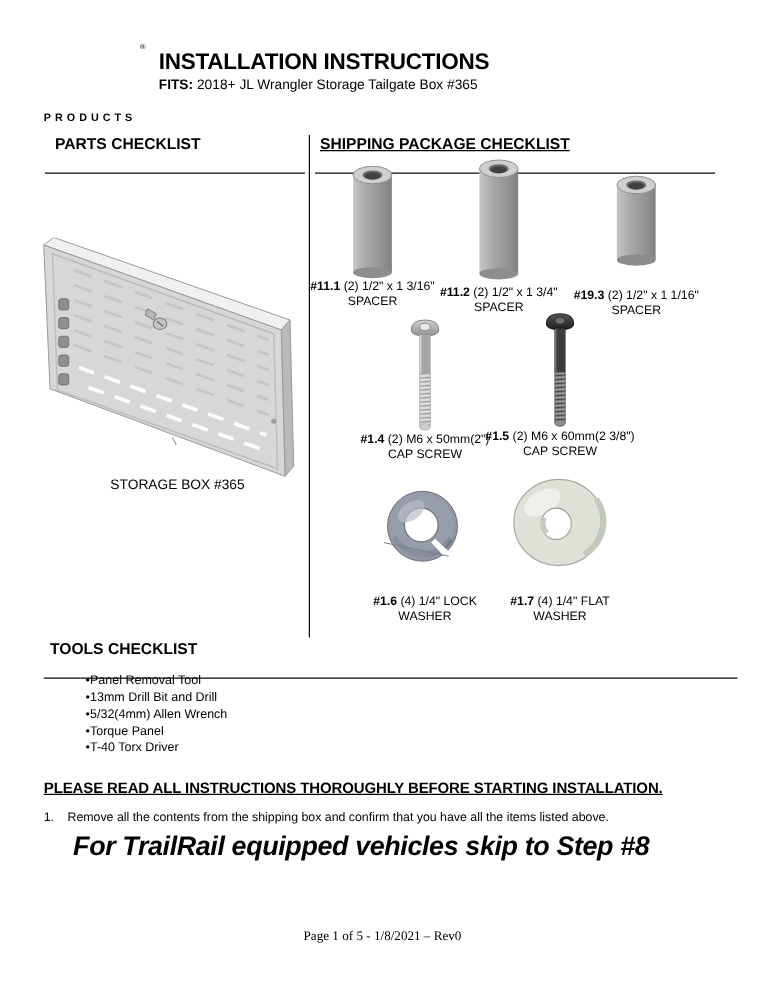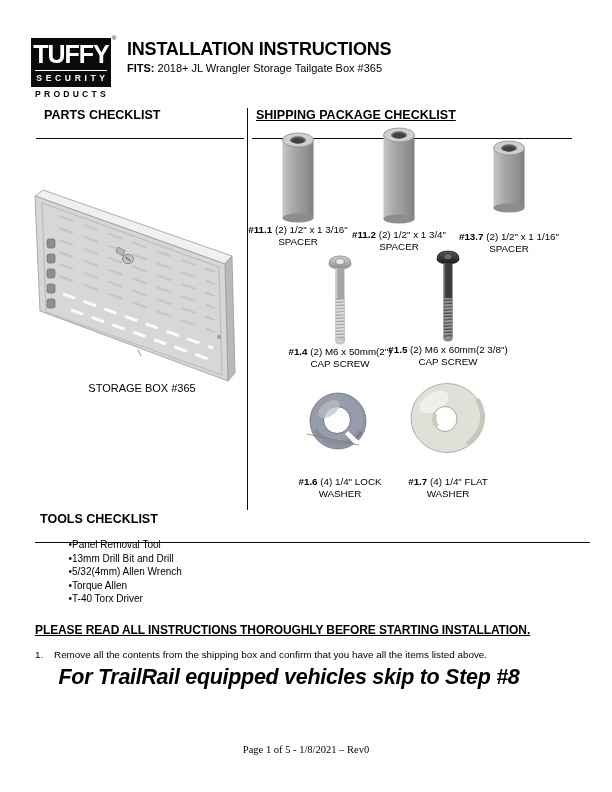--- a/index.html
+++ b/index.html
@@ -76,25 +76,20 @@
         <rect width="28" height="3.2" fill="#dedede"></rect>
         <line x1="0" y1="1" x2="28" y2="1" stroke="#9c9c9c" stroke-width="1.1"></line>
       </pattern>
       <pattern id="thrB" width="28" height="3.2" patternUnits="userSpaceOnUse" patternTransform="rotate(-4)">
         <rect width="28" height="3.2" fill="#9a9a9a"></rect>
         <line x1="0" y1="1" x2="28" y2="1" stroke="#4a4a4a" stroke-width="1.2"></line>
       </pattern>
     </defs>
   </svg>
 
-  <div class="logo-box">
-    <div class="logo-tuffy">TUFFY</div>
-    <div class="logo-sep"></div>
-    <div class="logo-security">SECURITY</div>
-  </div>
   <div class="logo-reg">®</div>
   <div class="logo-products">PRODUCTS</div>
 
   <div class="title">INSTALLATION INSTRUCTIONS</div>
   <div class="fits"><b>FITS:</b><span> 2018+ JL Wrangler Storage Tailgate Box #365</span></div>
 
   <div class="sec-head" style="left:36px;top:108px;width:200px;padding-left:8px;">PARTS CHECKLIST</div>
   <div class="sec-head" style="left:252px;top:108px;width:316px;padding-left:4px;text-decoration:underline;">SHIPPING PACKAGE CHECKLIST</div>
   <div class="divider"></div>
 
@@ -152,21 +147,21 @@
 
   <div class="plabel" style="left:223px;top:224px;width:150px;">
     <span class="pl1"><b>#11.1</b><span> (2) 1/2" x 1 3/16"</span></span>
     <span class="pl2">SPACER</span>
   </div>
   <div class="plabel" style="left:324px;top:229px;width:150px;">
     <span class="pl1"><b>#11.2</b><span> (2) 1/2" x 1 3/4"</span></span>
     <span class="pl2">SPACER</span>
   </div>
   <div class="plabel" style="left:434px;top:231px;width:150px;">
-    <span class="pl1"><b>#13.7</b><span> (2) 1/2" x 1 1/16"</span></span>
+    <span class="pl1"><b>#19.3</b><span> (2) 1/2" x 1 1/16"</span></span>
     <span class="pl2">SPACER</span>
   </div>
 
   <svg class="abs" style="left:326px;top:254px;" width="28" height="91" viewBox="0 0 28 91">
     <path d="M3,10 Q3,2 14,2 Q25,2 25,10 Q25,14.5 14,15 Q3,14.5 3,10 Z" fill="url(#headS)" stroke="#7c7c7c" stroke-width="0.7"></path>
     <ellipse cx="14" cy="7.5" rx="4.2" ry="3" fill="#e9e9e9" stroke="#8a8a8a" stroke-width="0.7"></ellipse>
     <rect x="9.5" y="14" width="9" height="31" fill="#a5a5a5"></rect>
     <line x1="10.6" y1="14" x2="10.6" y2="45" stroke="#cdcdcd" stroke-width="1.4"></line>
     <rect x="9.8" y="45" width="8.5" height="42" fill="url(#thrS)" stroke="#9e9e9e" stroke-width="0.5"></rect>
     <ellipse cx="14" cy="87.5" rx="4.2" ry="2.6" fill="#cfcfcf" stroke="#9e9e9e" stroke-width="0.5"></ellipse>
@@ -221,21 +216,21 @@
     <div class="tool-item">
         <span>Panel Removal Tool</span>
       </div>
     <div class="tool-item">
         <span>13mm Drill Bit and Drill</span>
       </div>
     <div class="tool-item">
         <span>5/32(4mm) Allen Wrench</span>
       </div>
     <div class="tool-item">
-        <span>Torque Allen</span>
+        <span>Torque Panel</span>
       </div>
     <div class="tool-item">
         <span>T-40 Torx Driver</span>
       </div>
   </div>
 
   <div class="please-read">PLEASE READ ALL INSTRUCTIONS THOROUGHLY BEFORE STARTING INSTALLATION.</div>
   <div class="step">
     <span class="num">1.</span>
     <span>Remove all the contents from the shipping box and confirm that you have all the items listed above.</span>

